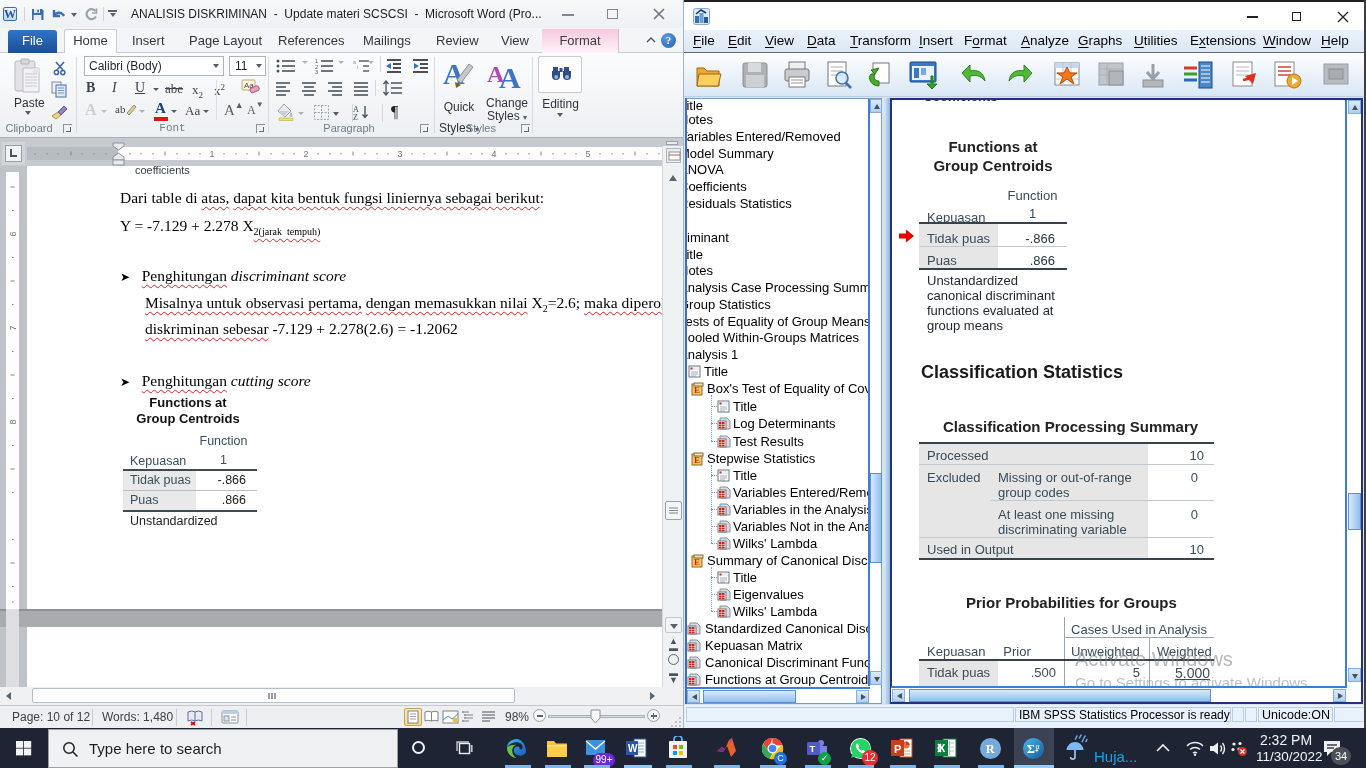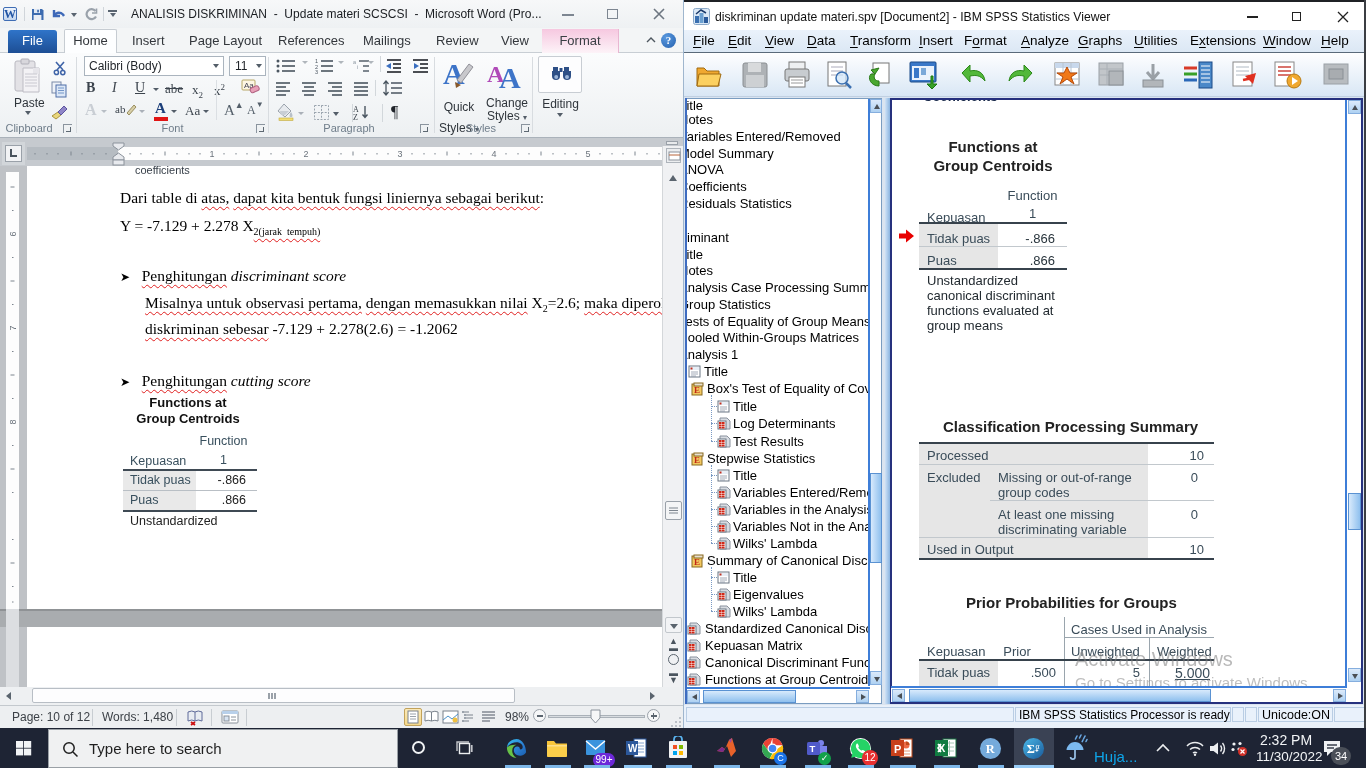--- a/index.html
+++ b/index.html
@@ -156,21 +156,21 @@
           </svg>
         <div class="abs" style="left:62px;top:57px;width:0;height:0;border-left:3px solid transparent;border-right:3px solid transparent;border-top:3.5px solid #aab0b8;"></div>
         <div class="abs" style="left:78px;top:47px;font-size:15px;color:#1c3f7a;font-family:'Liberation Serif',serif;font-weight:bold;">A</div>
         <div class="abs" style="left:77px;top:64px;width:14px;height:4px;background:#e01414;"></div>
         <div class="abs" style="left:94px;top:57px;width:0;height:0;border-left:3px solid transparent;border-right:3px solid transparent;border-top:3.5px solid #535d68;"></div>
         <div class="abs" style="left:108px;top:50px;font-size:13px;color:#3c444d;font-family:'Liberation Serif',serif;">Aa</div>
         <div class="abs" style="left:126px;top:57px;width:0;height:0;border-left:3px solid transparent;border-right:3px solid transparent;border-top:3.5px solid #535d68;"></div>
         <div class="abs" style="left:139px;top:4px;width:1px;height:62px;background:#dbdfe3;top:27px;height:40px;"></div>
         <div class="abs" style="left:147px;top:47px;font-size:15px;color:#545f6a;font-family:'Liberation Serif',serif;">A<span style="font-size:9px;vertical-align:7px;">▲</span></div>
         <div class="abs" style="left:170px;top:47px;font-size:12px;color:#545f6a;font-family:'Liberation Serif',serif;">A<span style="font-size:8px;vertical-align:7px;">▼</span></div>
-        <div class="grplabel" style="left:0;width:191px;">Font</div>
+        <div class="grplabel" style="left:0;width:191px;font-family:Liberation Mono, monospace;">Font</div>
         <div class="abs" style="right:3px;bottom:4px;width:9px;height:9px;border-left:1px solid #8a949e;border-top:1px solid #8a949e;">
             <div class="abs" style="left:2px;top:2px;width:5px;height:5px;border-right:1.4px solid #5d6872;border-bottom:1.4px solid #5d6872;"></div>
           </div>
       </div>
       <div class="gsep" style="left:268px;"></div>
 
       <div class="abs" style="left:269px;top:0;width:165px;height:84px;">
         <g></g>
         <svg class="abs" style="left:6px;top:5px;" width="130" height="16" viewBox="0 0 130 16">
           <g fill="#4a5560">
@@ -573,21 +573,20 @@
   </div>
   <div id="spss">
     <div id="s-title">
       <svg class="abs" style="left:9px;top:6px;" width="17" height="17" viewBox="0 0 17 17">
           <rect x="0.5" y="0.5" width="16" height="16" rx="2" fill="#dce9f6" stroke="#8aa8c8"></rect>
           <rect x="2" y="8" width="4" height="7" fill="#3a6fb0"></rect>
           <rect x="6.5" y="5" width="4" height="10" fill="#6a9fd0"></rect>
           <rect x="11" y="9" width="4" height="6" fill="#2a5a9a"></rect>
           <path d="M3 6 L8 2 L13 5" stroke="#1a3a6a" stroke-width="1.5" fill="none"></path>
         </svg>
-      <div class="abs" style="left:31px;top:8px;font-size:12.2px;color:#111;white-space:nowrap;">diskriminan update materi.spv [Document2] - IBM SPSS Statistics Viewer</div>
       <div class="abs" style="left:563px;top:14px;width:11px;height:1.6px;background:#222;"></div>
       <div class="abs" style="left:608px;top:10px;width:9px;height:9px;border:1.4px solid #222;"></div>
       <svg class="abs" style="left:653px;top:9px;" width="12" height="12" viewBox="0 0 12 12">
           <path d="M1 1 L11 11 M11 1 L1 11" stroke="#222" stroke-width="1.3"></path>
         </svg>
     </div>
     <div id="s-menu">
       <span class="abs mi" style="left:9px;"><u>F</u>ile</span>
       <span class="abs mi" style="left:44px;"><u>E</u>dit</span>
       <span class="abs mi" style="left:81px;"><u>V</u>iew</span>
@@ -1019,20 +1018,21 @@
       <div class="abs" style="left:105px;top:131px;width:57px;text-align:right;font-size:13px;color:#28343c;">-.866</div>
       <div class="abs" style="left:26px;top:146px;width:148px;height:1px;background:#c2c8cd;"></div>
       <div class="abs" style="left:26px;top:147px;width:79px;height:21px;background:#e6e6e6;"></div>
       <div class="abs" style="left:34px;top:153px;font-size:13px;color:#3a4c59;">Puas</div>
       <div class="abs" style="left:105px;top:153px;width:57px;text-align:right;font-size:13px;color:#28343c;">.866</div>
       <div class="abs" style="left:26px;top:168px;width:148px;height:2px;background:#37424c;"></div>
       <div class="abs" style="left:34px;top:173px;font-size:13px;color:#222a30;">Unstandardized</div>
       <div class="abs" style="left:34px;top:188px;font-size:13px;color:#222a30;">canonical discriminant</div>
       <div class="abs" style="left:34px;top:203px;font-size:13px;color:#222a30;">functions evaluated at</div>
       <div class="abs" style="left:34px;top:218px;font-size:13px;color:#222a30;">group means</div>
+      <div class="abs" style="left:28px;top:262px;font-size:18px;font-weight:bold;color:#1a1a1a;">Classification Statistics</div>
       <div class="abs" style="left:50px;top:318px;font-size:15px;font-weight:bold;color:#222;">Classification Processing Summary</div>
       <div class="abs" style="left:26px;top:342px;width:295px;height:2px;background:#37424c;"></div>
       <div class="abs" style="left:26px;top:344px;width:229px;height:114px;background:#e6e6e6;"></div>
       <div class="abs" style="left:34px;top:348px;font-size:13px;color:#3a4c59;">Processed</div>
       <div class="abs" style="left:255px;top:348px;width:56px;text-align:right;font-size:13px;color:#3a4c59;">10</div>
       <div class="abs" style="left:26px;top:364px;width:295px;height:1px;background:#c2c8cd;"></div>
       <div class="abs" style="left:34px;top:370px;font-size:13px;color:#3a4c59;">Excluded</div>
       <div class="abs" style="left:105px;top:370px;font-size:13px;color:#3a4c59;line-height:15px;">Missing or out-of-range<br>group codes</div>
       <div class="abs" style="left:255px;top:370px;width:50px;text-align:right;font-size:13px;color:#3a4c59;">0</div>
       <div class="abs" style="left:97px;top:400px;width:224px;height:1px;background:#c2c8cd;"></div>

